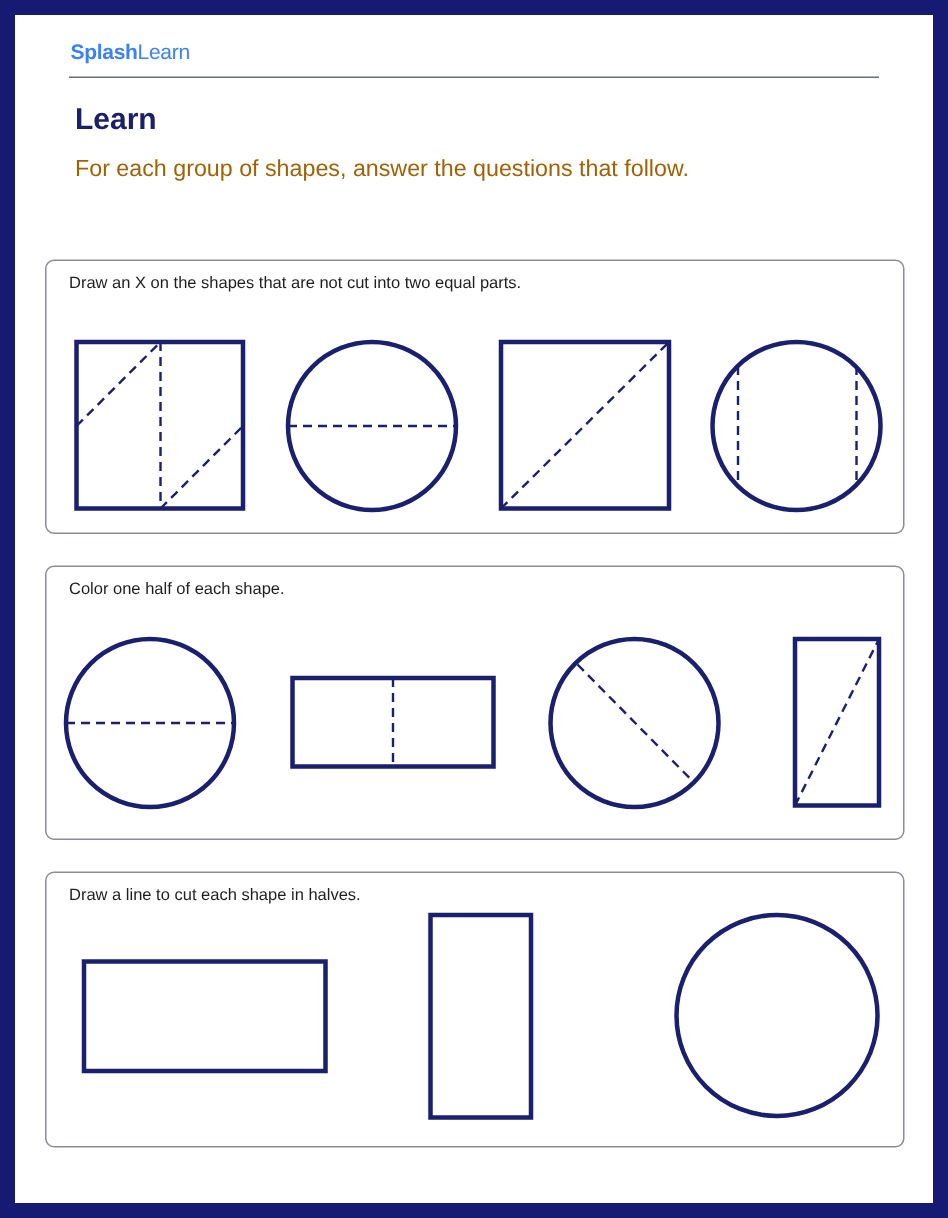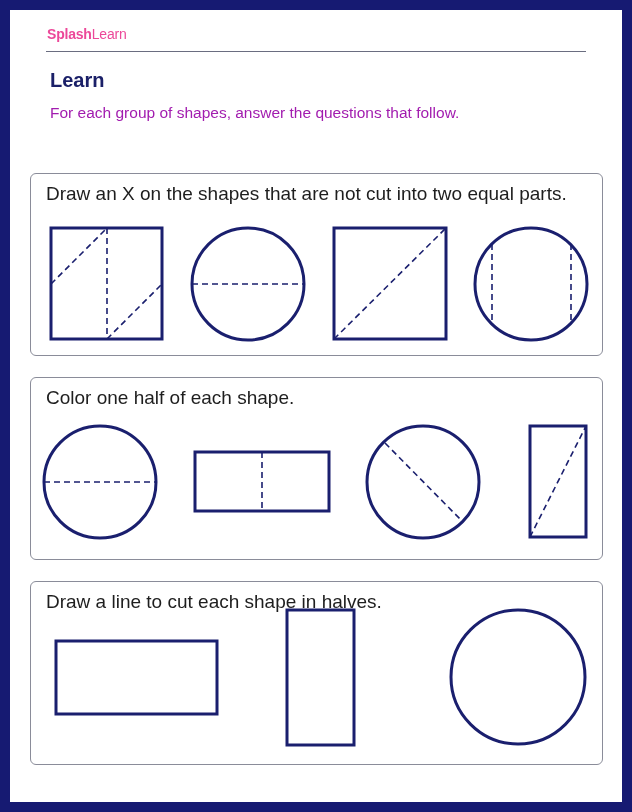--- a/index.html
+++ b/index.html
@@ -13,21 +13,21 @@
   .page {
     position: absolute;
     left: 10px; top: 10px;
     width: 612px; height: 792px;
     background: #ffffff;
   }
   .brand {
     position: absolute;
     left: 37px; top: 16px;
     font-size: 14px;
-    color: #ec4899;
+    color: #3b82f6;
     letter-spacing: -0.2px;
   }
   .brand .b1 { font-weight: 700; }
   .brand .b2 { font-weight: 400; }
   .rule {
     position: absolute;
     left: 36px; top: 41px;
     width: 540px; height: 1px;
     background: #6a6d80;
   }
@@ -35,35 +35,35 @@
     position: absolute;
     left: 40px; top: 59px;
     font-size: 20px;
     font-weight: 700;
     color: #1b2068;
   }
   .subtitle {
     position: absolute;
     left: 40px; top: 94px;
     font-size: 15.5px;
-    color: #a21caf;
+    color: #a16207;
     text-align: right;
   }
   .card {
     position: absolute;
     left: 20px;
     width: 571px;
     border: 1px solid #8a8c99;
     border-radius: 6px;
     background: #fff;
   }
   .card .q {
     position: absolute;
     left: 15px; top: 9px;
-    font-size: 19px;
+    font-size: 11px;
     color: #1e1e1e;
   }
   svg.shapes {
     position: absolute;
     left: -10px; top: -10px;
     width: 632px; height: 812px;
     pointer-events: none;
   }
   .shape { fill: none; stroke: #1a1f6e; stroke-width: 3; pointer-events: all; }
   .cut { stroke: #1a1f6e; stroke-width: 1.6; stroke-dasharray: 6 4; fill: none; }

